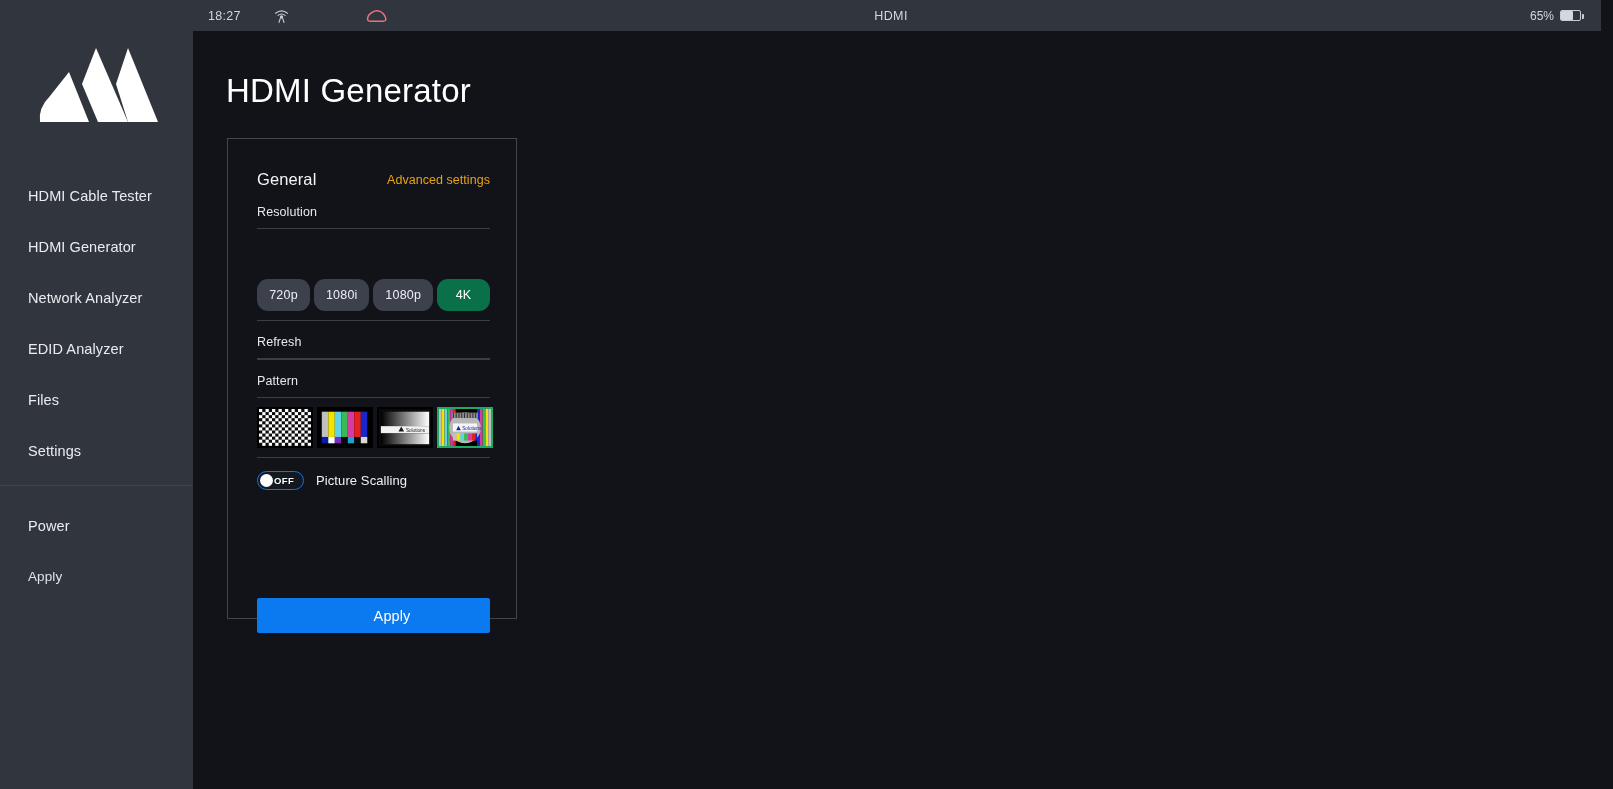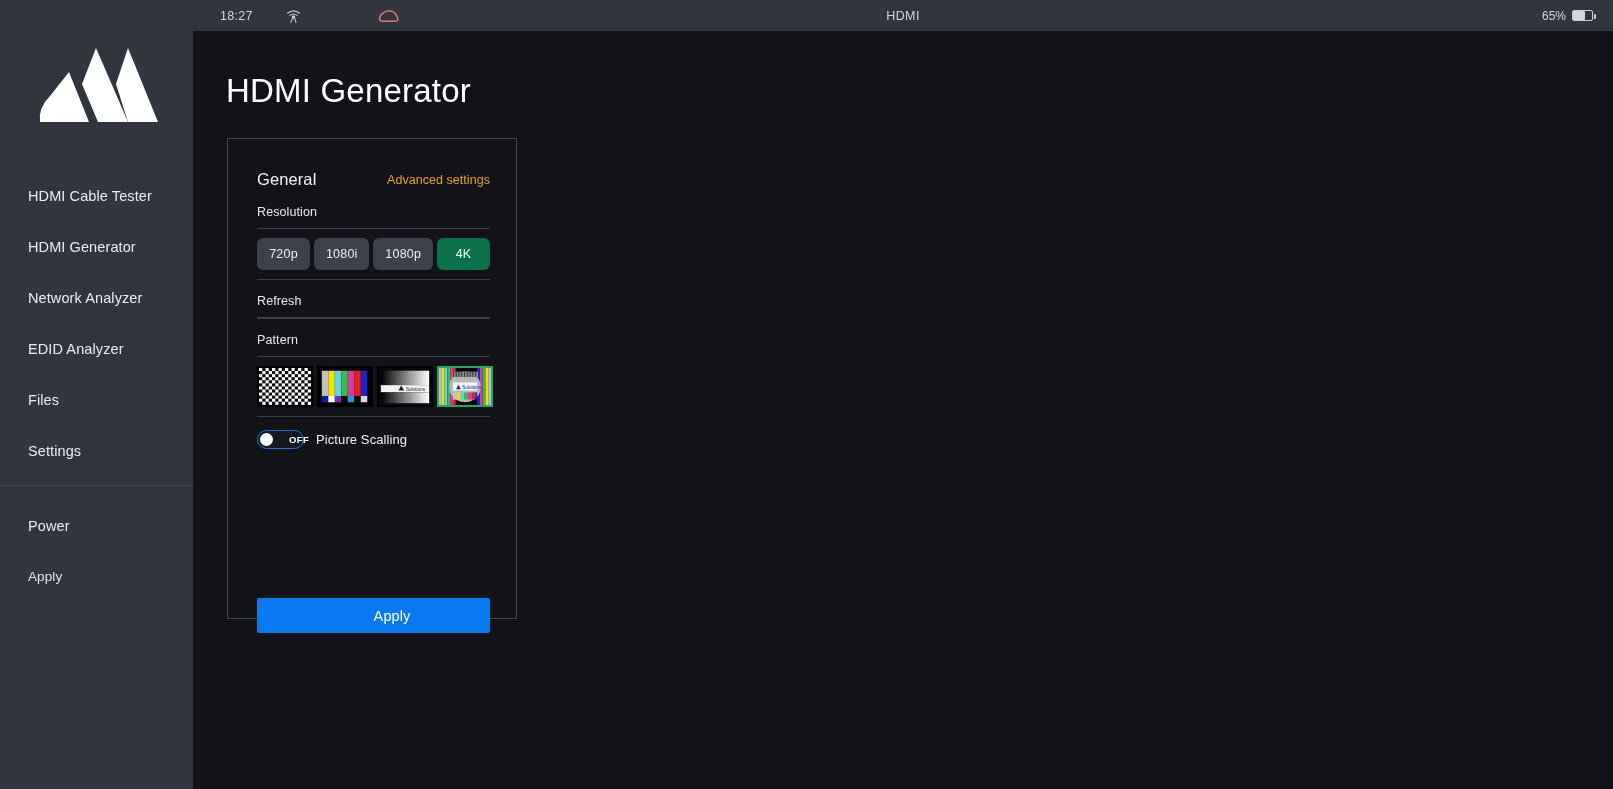--- a/index.html
+++ b/index.html
@@ -58,21 +58,21 @@
     background: #3d424c;
     margin: 9px 0 0 0;
     width: 193px;
   }
 
   .nav-spacer-power { height: 14px; }
 
   
   #topbar {
     position: absolute;
-    left: 193px; top: 0;
+    left: 181px; top: 0;
     width: 1420px;
     height: 31px;
     background: #31353e;
     color: #c9ced6;
     font-size: 12.5px;
   }
   #topbar-inner {
     position: relative;
     width: 100%;
     height: 100%;
@@ -208,27 +208,28 @@
   }
 
   .opt-btn {
     height: 32px;
     min-width: 53px;
     padding: 0 12px;
     background: #3c414b;
     color: #eceff3;
     font-size: 12.5px;
     border: none;
-    border-radius: 6px;
+    border-radius: 11px;
     display: flex;
     align-items: center;
     justify-content: center;
     cursor: pointer;
     font-family: inherit;
     letter-spacing: 0.2px;
+    margin-top: 41px;
   }
   .opt-btn.selected {
     background: #0a7049;
     color: #ffffff;
   }
 
   .pattern-row {
     display: flex;
     gap: 4px;
     padding: 9px 0 9px 0;
@@ -256,21 +257,21 @@
   }
   .toggle {
     width: 47px;
     height: 19px;
     border-radius: 11px;
     border: 1.6px solid #1f6fd4;
     background: #141820;
     display: flex;
     align-items: center;
     padding: 0 4px 0 2px;
-    gap: 16px;
+    gap: 1px;
     cursor: pointer;
     flex: none;
   }
   .toggle-knob {
     width: 13px;
     height: 13px;
     border-radius: 50%;
     background: #ffffff;
     flex: none;
   }

